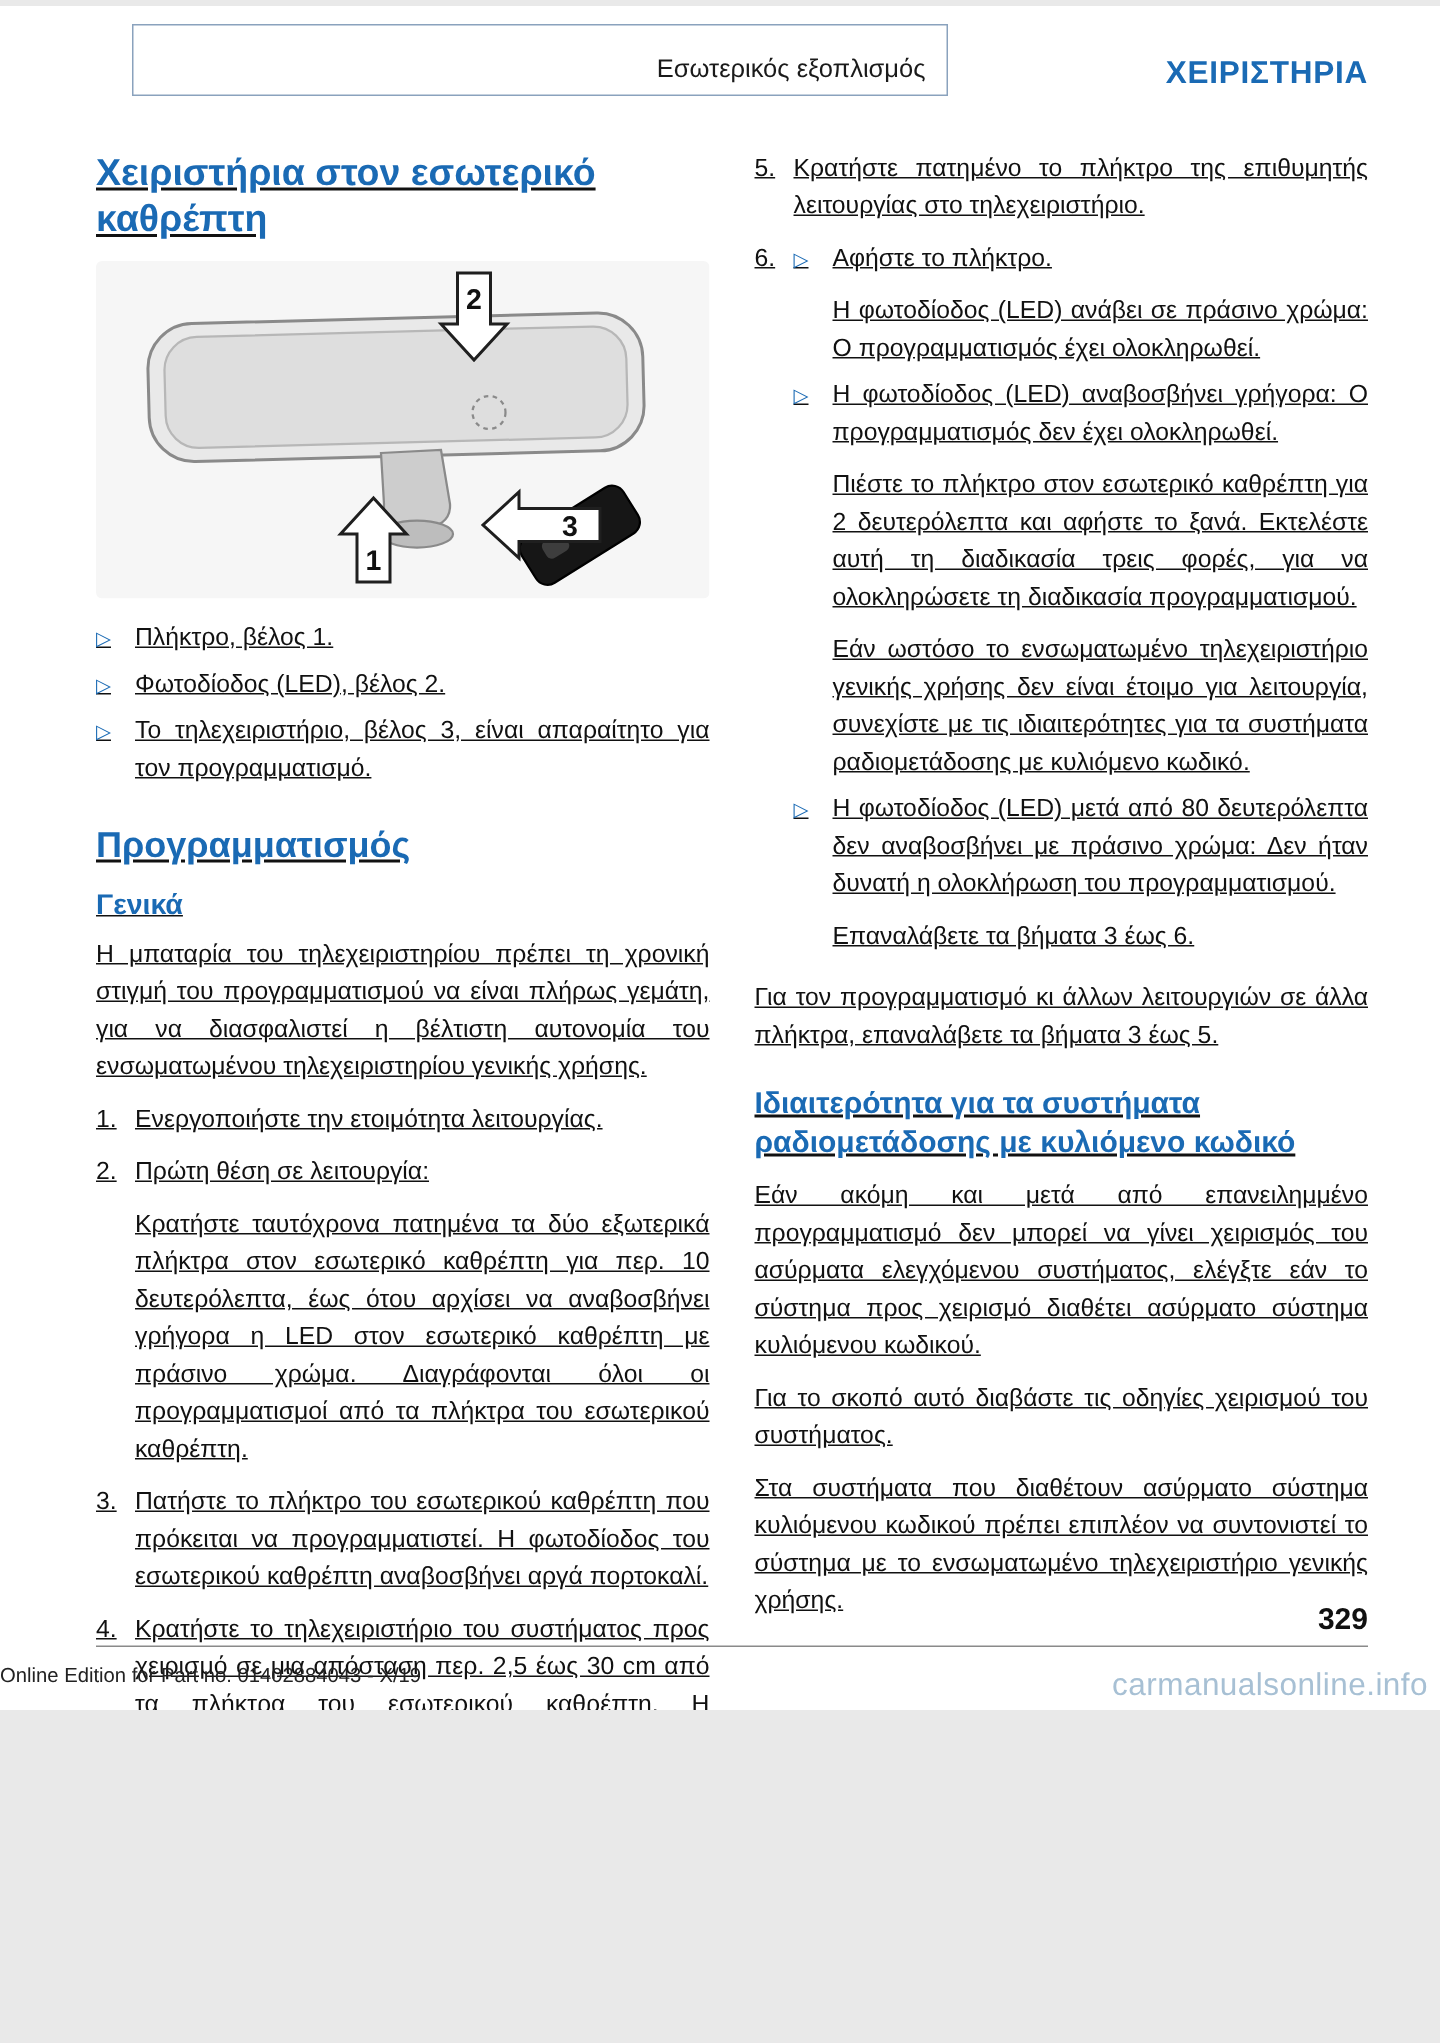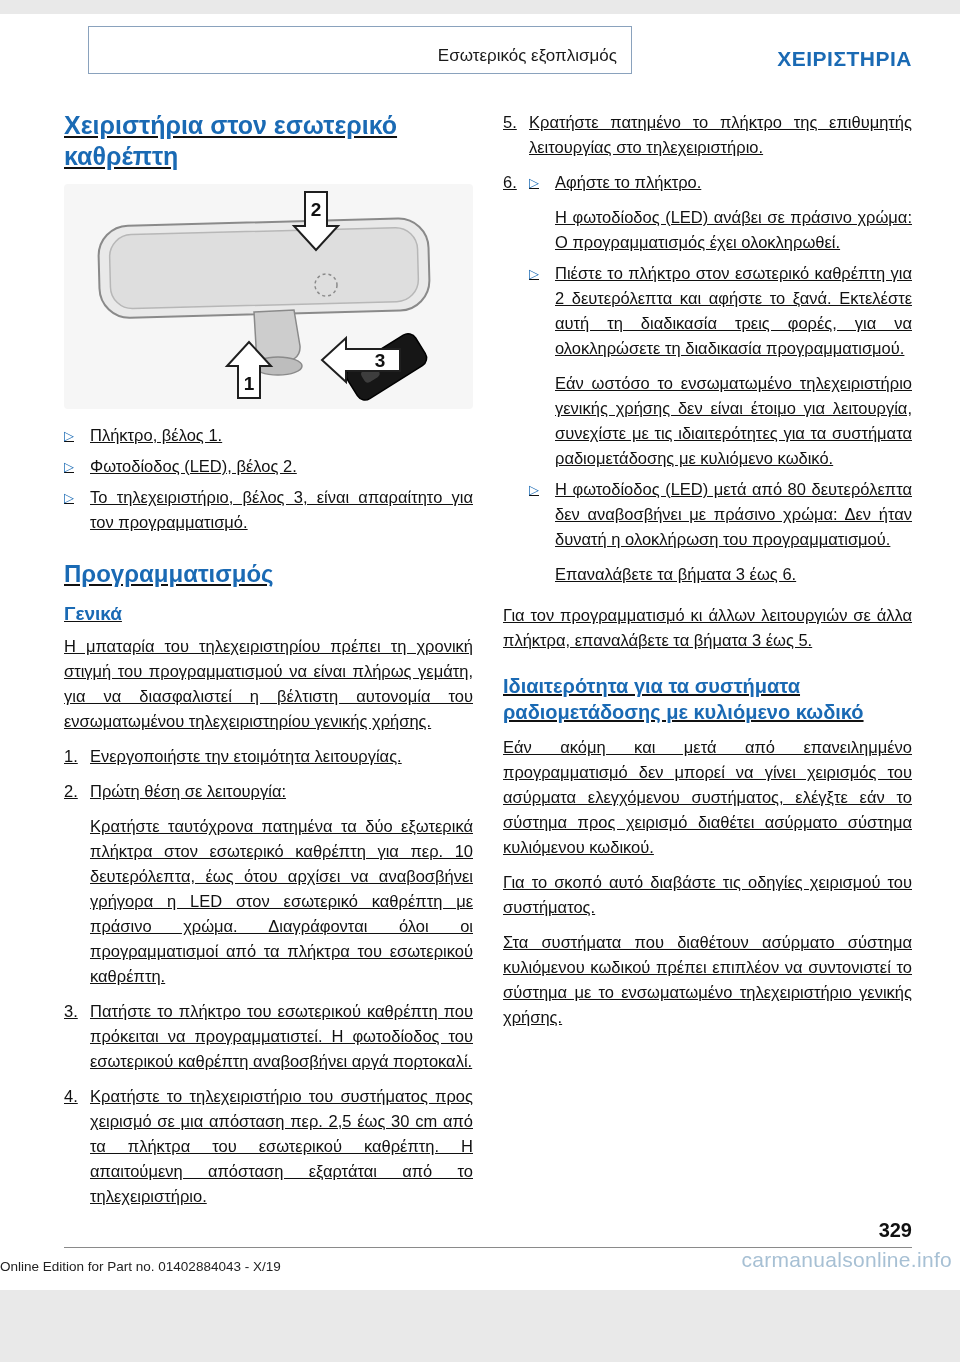--- a/index.html
+++ b/index.html
@@ -1,19 +1,19 @@
 <!DOCTYPE html>
 <html lang="el"><head>
 <meta charset="utf-8">
 <style>
   * { margin:0; padding:0; box-sizing:border-box; }
   html,body { background:#e9e9e9; }
   body { font-family:"Liberation Sans", sans-serif; }
   .page {
-    width:960px; height:1276px; margin:14px auto; background:#ffffff;
+    width:960px; height:1136px; margin:4px auto; background:#ffffff;
     position:relative; overflow:hidden; color:#111;
   }
   
   .header { display:flex; align-items:stretch; padding:12px 48px 0 88px; height:60px; }
   .crumb-box {
     flex:1; border:1px solid #8aa2bd; display:flex; align-items:flex-end;
     justify-content:flex-end; padding:0 14px 7px 14px; font-size:17px; color:#1a1a1a;
   }
   .chapter {
     width:280px; display:flex; align-items:flex-end; justify-content:flex-end;
@@ -37,21 +37,21 @@
   
   .step { display:flex; margin-bottom:10px; }
   .step-num { width:26px; flex:none; }
   .step-body { flex:1; min-width:0; text-align:justify; }
   .step-body > p + p { margin-top:10px; }
   
   .page-num { position:absolute; right:48px; bottom:48px; font-size:20px; font-weight:bold; color:#111; }
   .footer-rule { position:absolute; left:64px; right:48px; bottom:42px; border-top:1px solid #8a8a8a; }
   .edition { position:absolute; left:0; right:0; bottom:16px; font-size:13.5px; color:#222; }
   .watermark {
-    position:absolute; right:8px; bottom:18px; font-size:21px; color:#a7c0d4;
+    position:absolute; right:8px; bottom:4px; font-size:21px; color:#a7c0d4;
     font-weight:normal; letter-spacing:.3px;
   }
 </style>
 </head>
 <body>
 
 <div class="page">
 
   <div class="header">
     <div class="crumb-box">
@@ -172,20 +172,21 @@
               <span class="tri-marker">▷</span>
               <div class="tri-body">
                 <p>Αφήστε το πλήκτρο.</p>
                 <p>Η φωτοδίοδος (LED) ανάβει σε πράσινο χρώμα: Ο προγραμματισμός έχει ολοκληρωθεί.</p>
               </div>
             </div>
 
             <div class="tri-item">
               <span class="tri-marker">▷</span>
               <div class="tri-body">
+                <p>Η φωτοδίοδος (LED) αναβοσβήνει γρήγορα: Ο προγραμματισμός δεν έχει ολοκληρωθεί.</p>
                 <p>Πιέστε το πλήκτρο στον εσωτερικό καθρέπτη για 2 δευτερόλεπτα και αφήστε το ξανά. Εκτελέστε αυτή τη διαδικασία τρεις φορές, για να ολοκληρώσετε τη διαδικασία προγραμματισμού.</p>
                 <p>Εάν ωστόσο το ενσωματωμένο τηλεχειριστήριο γενικής χρήσης δεν είναι έτοιμο για λειτουργία, συνεχίστε με τις ιδιαιτερότητες για τα συστήματα ραδιομετάδοσης με κυλιόμενο κωδικό.</p>
               </div>
             </div>
 
             <div class="tri-item">
               <span class="tri-marker">▷</span>
               <div class="tri-body">
                 <p>Η φωτοδίοδος (LED) μετά από 80 δευτερόλεπτα δεν αναβοσβήνει με πράσινο χρώμα: Δεν ήταν δυνατή η ολοκλήρωση του προγραμματισμού.</p>
                 <p>Επαναλάβετε τα βήματα 3 έως 6.</p>

